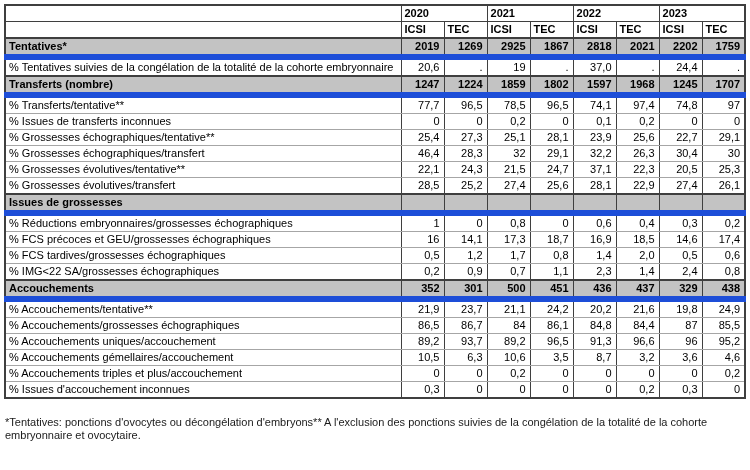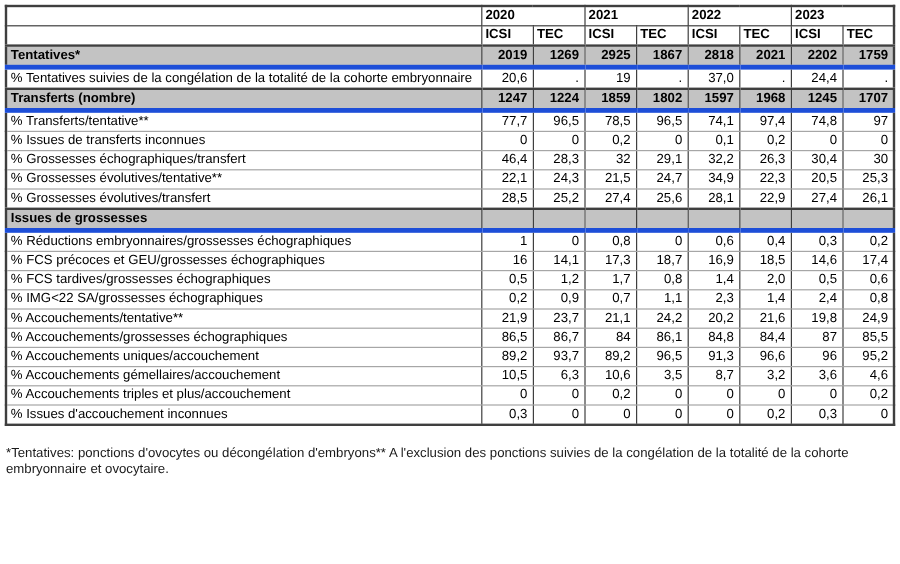--- a/index.html
+++ b/index.html
@@ -46,21 +46,21 @@
 
   
   .tbl tr.data td {
     border-top: 1px solid #a6a6a6;
     border-bottom: 1px solid #a6a6a6;
     background: #fff;
   }
   
   .tbl tr.section td {
     border-top: 2px solid #3f3f3f;
-    border-bottom: 4px solid #1d4ed8;
+    border-bottom: 6px solid #1d4ed8;
     background: var(--section-bg, #c3c3c3);
     font-weight: bold;
   }
 
   .tbl td.lbl { text-align: left; padding: 1px 2px 1px 3px; }
   .tbl td.val { text-align: right; padding: 1px 4px 1px 1px; }
 
   .footnotes { margin: 17px 0 0 1px; font-size: 11px; line-height: 13px; color: #1a1a1a; }
   .footnotes p { margin-bottom: 5px; }
 </style>
@@ -150,37 +150,48 @@
           <td class="val">0</td>
           <td class="val">0</td>
           <td class="val">0,2</td>
           <td class="val">0</td>
           <td class="val">0,1</td>
           <td class="val">0,2</td>
           <td class="val">0</td>
           <td class="val">0</td>
         </tr>
         <tr class="data">
+          <td class="lbl">% Grossesses échographiques/tentative**</td>
+          <td class="val">25,4</td>
+          <td class="val">27,3</td>
+          <td class="val">25,1</td>
+          <td class="val">28,1</td>
+          <td class="val">23,9</td>
+          <td class="val">25,6</td>
+          <td class="val">22,7</td>
+          <td class="val">29,1</td>
+        </tr>
+        <tr class="data">
           <td class="lbl">% Grossesses échographiques/transfert</td>
           <td class="val">46,4</td>
           <td class="val">28,3</td>
           <td class="val">32</td>
           <td class="val">29,1</td>
           <td class="val">32,2</td>
           <td class="val">26,3</td>
           <td class="val">30,4</td>
           <td class="val">30</td>
         </tr>
         <tr class="data">
           <td class="lbl">% Grossesses évolutives/tentative**</td>
           <td class="val">22,1</td>
           <td class="val">24,3</td>
           <td class="val">21,5</td>
           <td class="val">24,7</td>
-          <td class="val">34,9</td>
+          <td class="val">37,1</td>
           <td class="val">22,3</td>
           <td class="val">20,5</td>
           <td class="val">25,3</td>
         </tr>
         <tr class="data">
           <td class="lbl">% Grossesses évolutives/transfert</td>
           <td class="val">28,5</td>
           <td class="val">25,2</td>
           <td class="val">27,4</td>
           <td class="val">25,6</td>
@@ -237,20 +248,31 @@
           <td class="lbl">% IMG&lt;22 SA/grossesses échographiques</td>
           <td class="val">0,2</td>
           <td class="val">0,9</td>
           <td class="val">0,7</td>
           <td class="val">1,1</td>
           <td class="val">2,3</td>
           <td class="val">1,4</td>
           <td class="val">2,4</td>
           <td class="val">0,8</td>
         </tr>
+        <tr class="section">
+          <td class="lbl">Accouchements</td>
+          <td class="val">352</td>
+          <td class="val">301</td>
+          <td class="val">500</td>
+          <td class="val">451</td>
+          <td class="val">436</td>
+          <td class="val">437</td>
+          <td class="val">329</td>
+          <td class="val">438</td>
+        </tr>
         <tr class="data">
           <td class="lbl">% Accouchements/tentative**</td>
           <td class="val">21,9</td>
           <td class="val">23,7</td>
           <td class="val">21,1</td>
           <td class="val">24,2</td>
           <td class="val">20,2</td>
           <td class="val">21,6</td>
           <td class="val">19,8</td>
           <td class="val">24,9</td>

